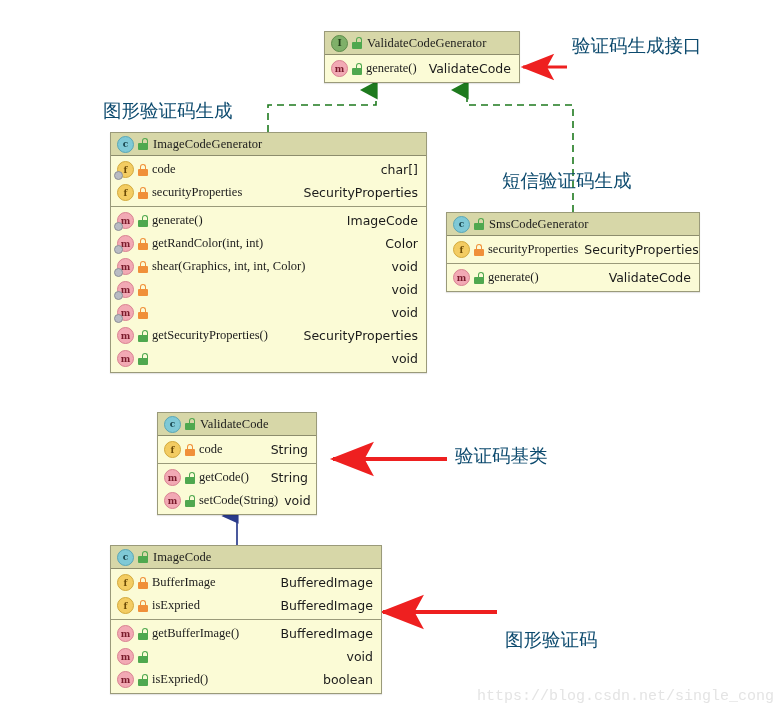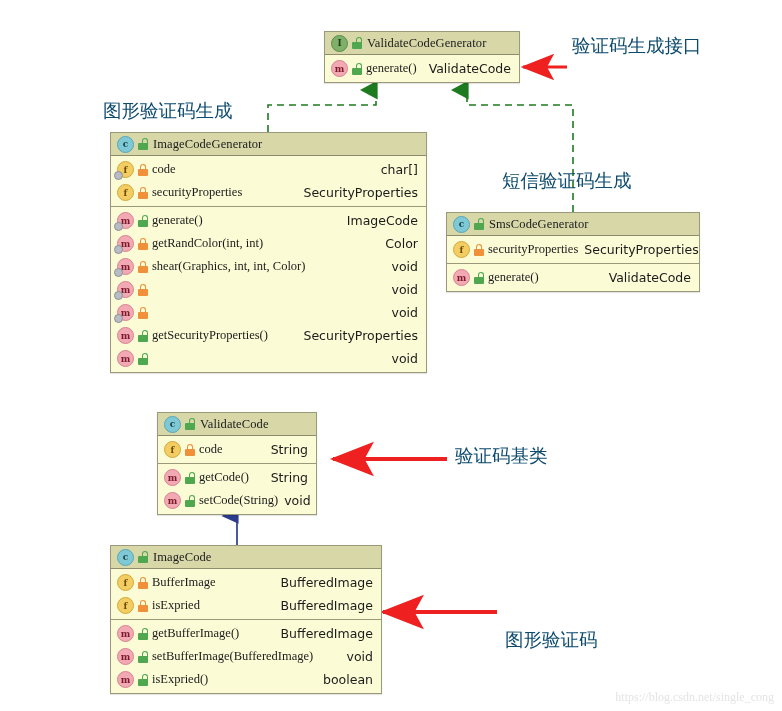--- a/index.html
+++ b/index.html
@@ -79,22 +79,22 @@
   .lk-pub .shk{border-color:#4fa84f;left:4px;width:6px;border-radius:3px 3px 0 0;}
 
   
   .note{
     position:absolute;
     font-family:Liberation Sans, sans-serif;
     font-size:18.5px;color:#0c4a6e;white-space:nowrap;z-index:6;
   }
   .watermark{
     position:absolute;right:8px;bottom:6px;
-    font-size:12px;color:#e4e4e4;z-index:4;
-    font-family:Liberation Serif, serif;
+    font-size:15px;color:#e4e4e4;z-index:4;
+    font-family:Liberation Mono, monospace;
   }
 </style>
 </head>
 <body>
 
 <svg id="canvas" viewBox="0 0 782 711" xmlns="http://www.w3.org/2000/svg">
   <defs>
     <marker id="grn" viewBox="0 0 12 12" refX="6" refY="10" markerWidth="12" markerHeight="12" orient="auto-start-reverse">
       <path d="M6 0 L12 11 L0 11 Z" fill="#1e7a1e"></path>
     </marker>
@@ -357,21 +357,20 @@
         </span>
       <span class="nm">getBufferImage()</span>
       <span class="ty">BufferedImage</span>
     </div>
     <div class="row tight">
       <span class="ico ico-m">m</span>
       <span class="lk lk-pub">
           <i class="shk"></i>
           <i class="body"></i>
         </span>
-      <span class="nm">setBufferImage(BufferedImage)</span>
       <span class="ty">void</span>
     </div>
     <div class="row">
       <span class="ico ico-m">m</span>
       <span class="lk lk-pub">
           <i class="shk"></i>
           <i class="body"></i>
         </span>
       <span class="nm">isExpried()</span>
       <span class="ty">boolean</span>

